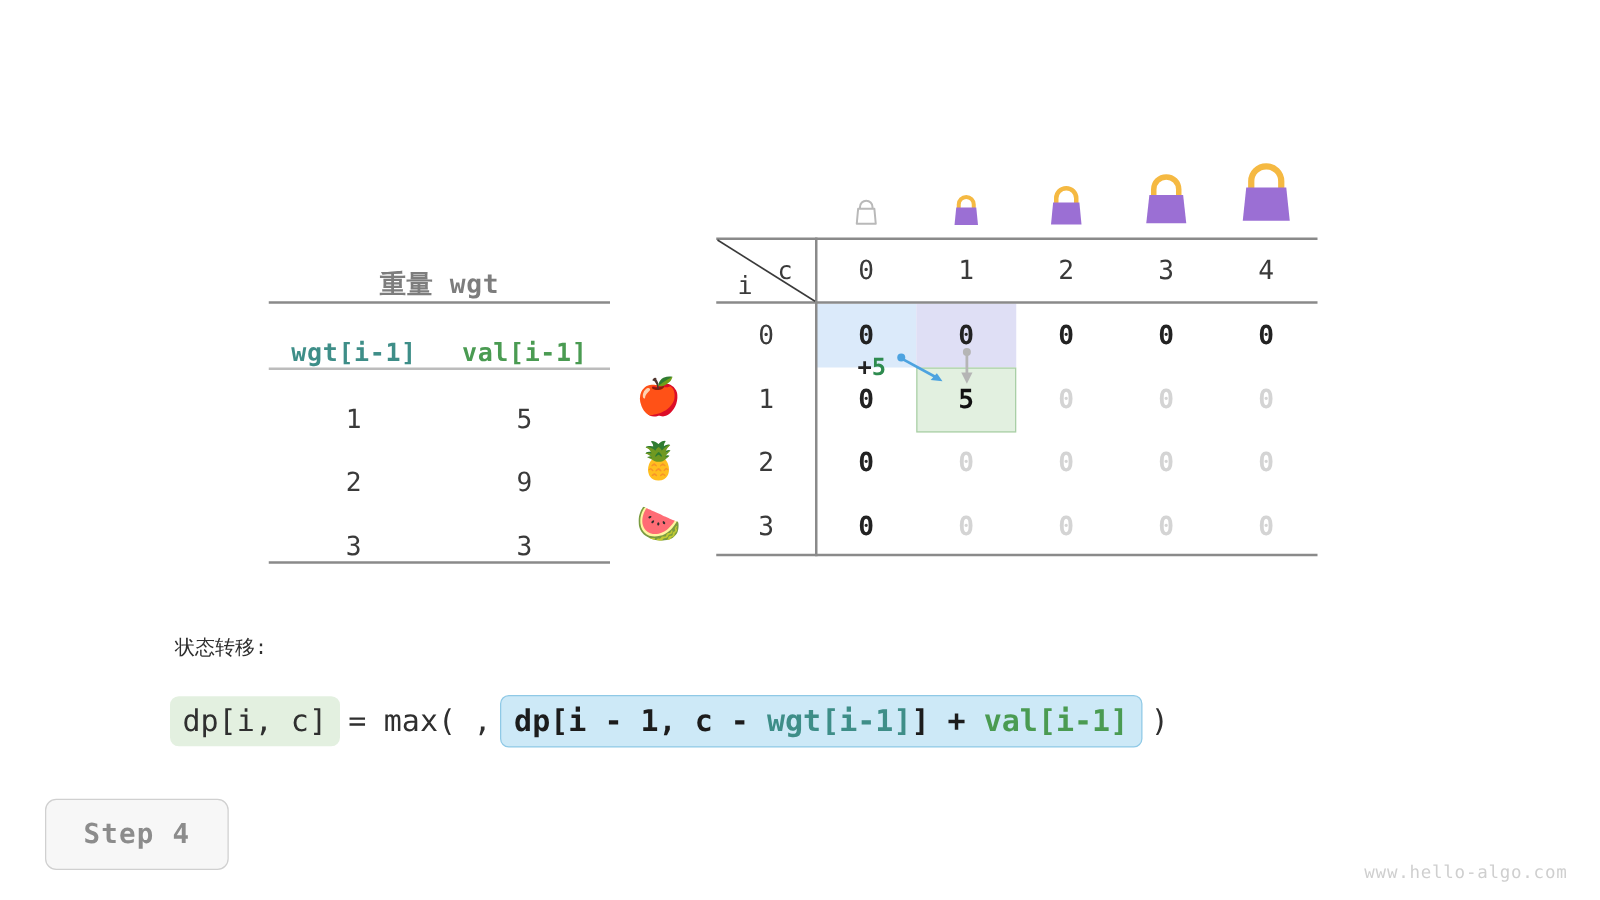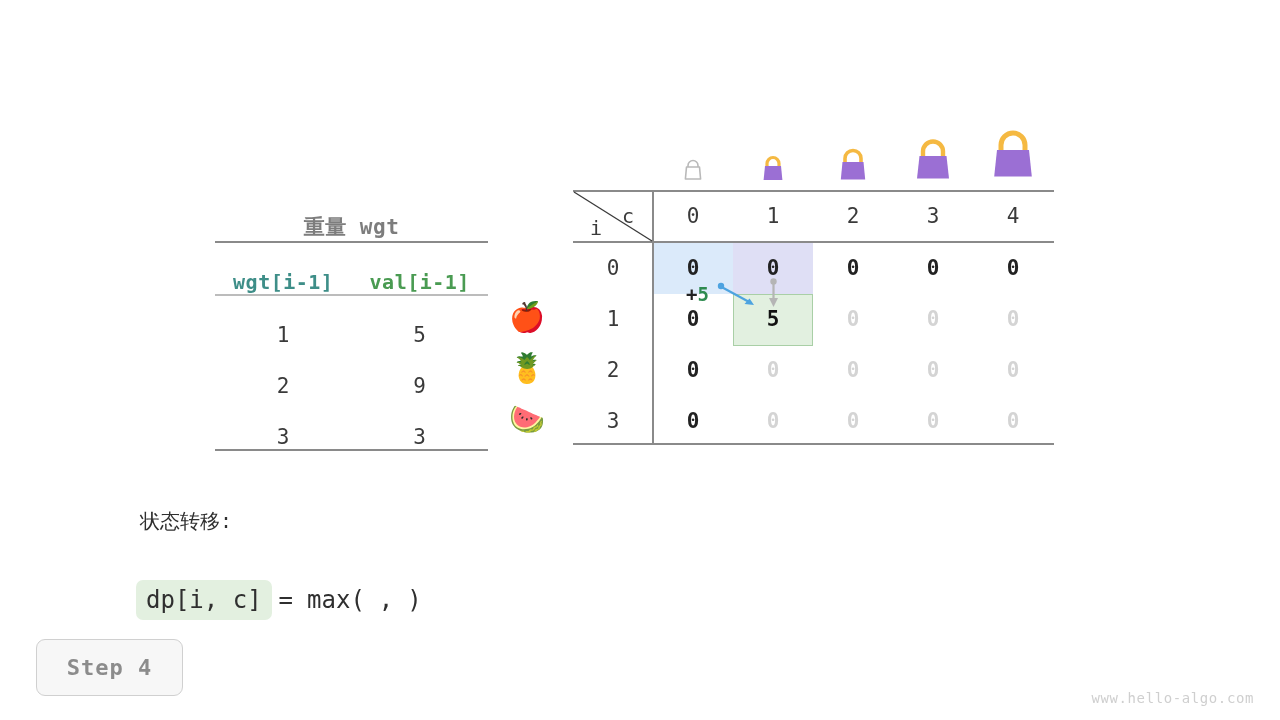--- a/index.html
+++ b/index.html
@@ -108,31 +108,30 @@
   }
   .plus5 .sign { color: #222222; }
   .plus5 .num  { color: #2e8b4f; }
 
   
   .bag { position: absolute; }
 
   
   #transition-label {
     left: 140px; top: 508px;
-    font-size: 20px;
+    font-size: 16px;
     color: #2f2f2f;
     font-family: Liberation Mono, monospace;
   }
   #formula {
     left: 136px; top: 556px;
     display: flex;
     align-items: center;
     font-size: 24px;
     white-space: pre;
-    margin-top: 24px;
   }
   #formula .plain { color: #2f2f2f; padding: 0 7px; }
   #formula .box {
     border-radius: 7px;
     padding: 6px 10px;
     box-sizing: border-box;
   }
   #formula .box.green  { background: #e3f0e0; color: #2f2f2f; }
   #formula .box.purple { background: #dedef5; border: 1px solid #b9b9e8; color: #2f2f2f; }
   #formula .box.blue   { background: #cde9f7; border: 1px solid #8fc9e6; color: #1c1c1c; font-weight: bold; }
@@ -281,17 +280,18 @@
   <path d="M10.5 30 L6 21 L15 21 Z" fill="#b5b5b5"></path>
 </svg>
 
 <div class="abs" id="transition-label">状态转移:</div>
 
 <div class="abs" id="formula">
   <span class="box green">dp[i, c]</span>
   <span class="plain">=</span>
   <span class="plain">max(</span>
   <span class="plain">,</span>
+  <span class="box blue"><span>dp[i - 1, c - </span><span class="tealtok">wgt[i-1]</span><span>] + </span><span class="greentok">val[i-1]</span></span>
   <span class="plain">)</span>
 </div>
 
 <div class="abs" id="step-badge">Step 4</div>
 <div class="abs" id="watermark">www.hello-algo.com</div>
 
 </body></html>

